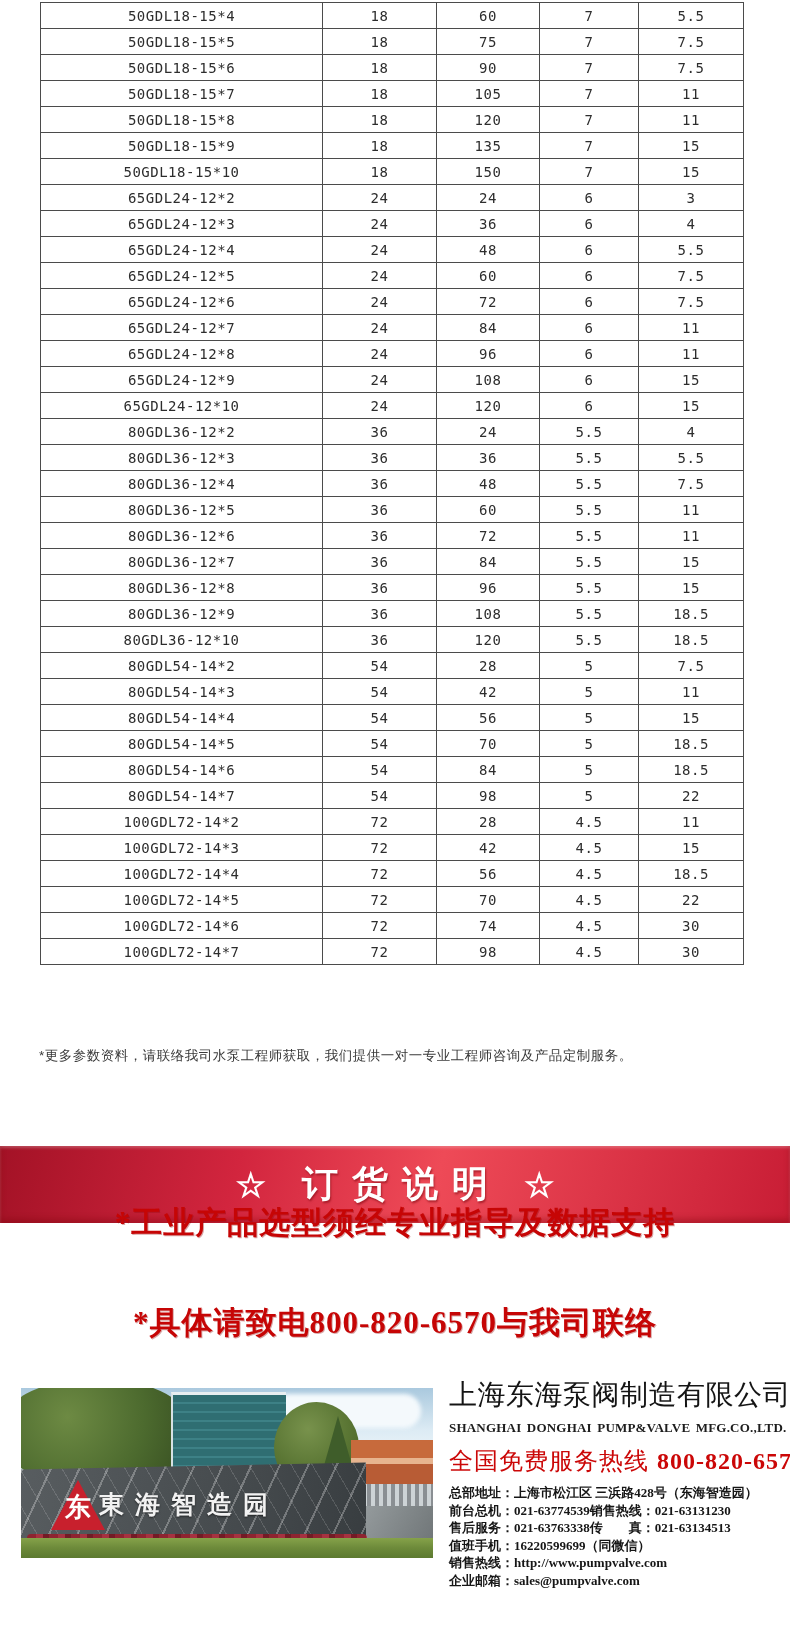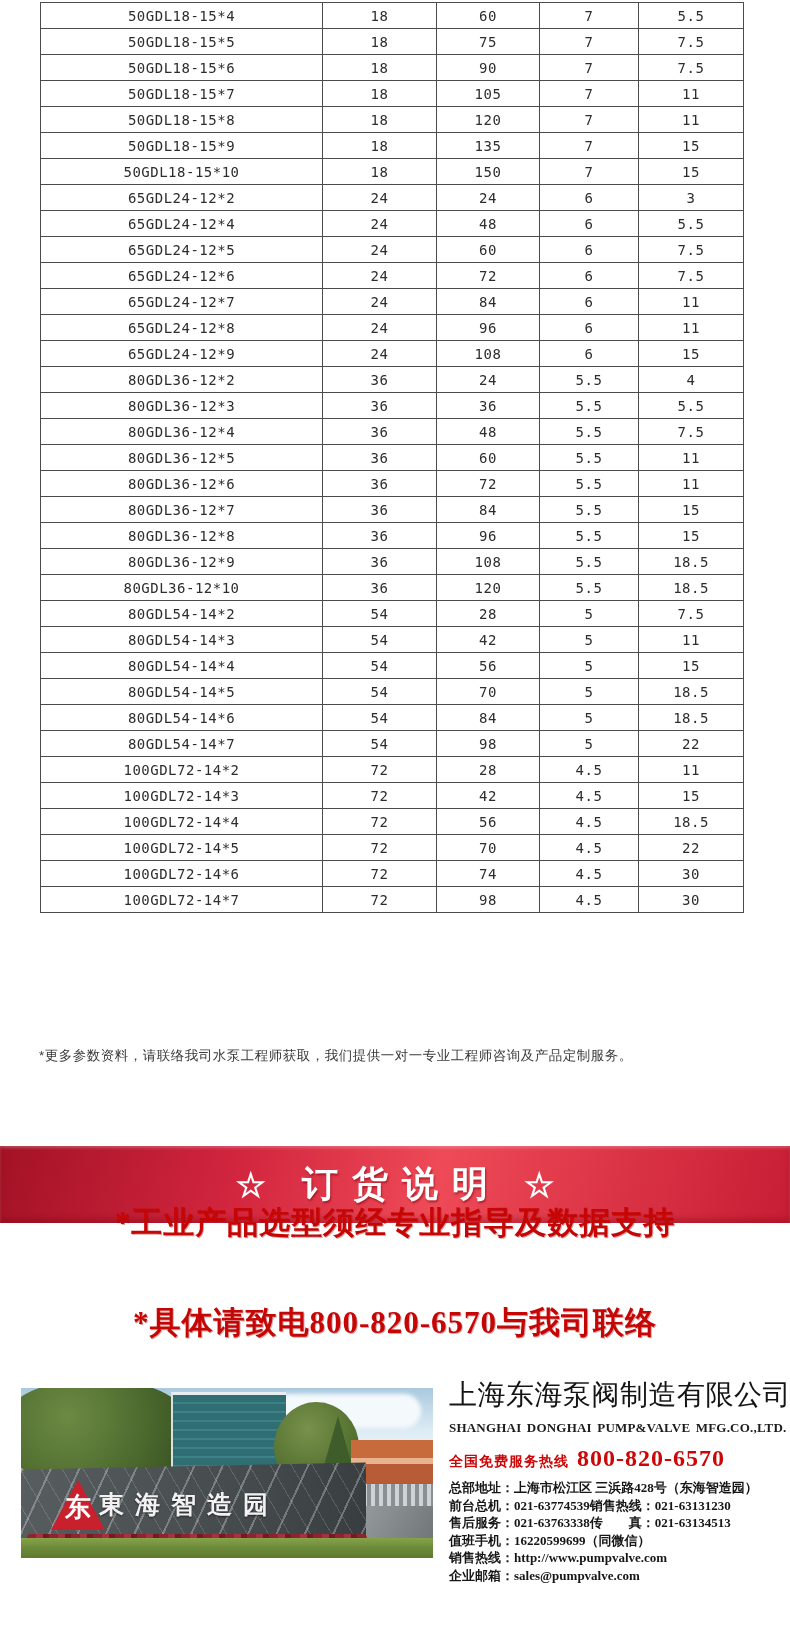--- a/index.html
+++ b/index.html
@@ -80,21 +80,21 @@
   .driveway     { position:absolute; left:330px; top:118px; width:82px; height:40px;
                   background:linear-gradient(120deg,#9aa0a2,#6f7577); }
 
   .company-block { position:absolute; left:449px; top:1376px; width:316px; }
   .company-name-cn { font-size:28px; font-weight:400; color:#141414; letter-spacing:0.5px;
                      white-space:nowrap; }
   .company-name-en { margin-top:6px; font-family:"Liberation Serif", serif; font-weight:700;
                      font-size:13px; color:#1d1d1d; letter-spacing:0.2px; word-spacing:2px;
                      white-space:nowrap; }
   .hotline { margin-top:9px; white-space:nowrap; }
-  .hotline .hl-label { font-size:14px; font-weight:700; color:#cb0707; letter-spacing:1px; }
+  .hotline .hl-label { font-size:24px; font-weight:400; color:#cb0707; letter-spacing:1px; }
   .hotline .hl-number { font-family:"Liberation Serif", serif; font-size:24px; font-weight:900;
                         color:#cb0707; margin-left:8px; letter-spacing:1px; }
   .contact-list { margin-top:7px; }
   .contact-line { font-family:"Liberation Serif", serif; font-size:13px; font-weight:700;
                   color:#161616; line-height:17.5px; white-space:nowrap; }
   .contact-line .pair2 { }
 </style>
 </head>
 <body>
 
@@ -164,20 +164,27 @@
   </tr>
 
   <tr>
     <td>65GDL24-12*2</td>
     <td>24</td>
     <td>24</td>
     <td>6</td>
     <td>3</td>
   </tr>
 
+  <tr>
+    <td>65GDL24-12*3</td>
+    <td>24</td>
+    <td>36</td>
+    <td>6</td>
+    <td>4</td>
+  </tr>
 
   <tr>
     <td>65GDL24-12*4</td>
     <td>24</td>
     <td>48</td>
     <td>6</td>
     <td>5.5</td>
   </tr>
 
   <tr>
@@ -213,20 +220,27 @@
   </tr>
 
   <tr>
     <td>65GDL24-12*9</td>
     <td>24</td>
     <td>108</td>
     <td>6</td>
     <td>15</td>
   </tr>
 
+  <tr>
+    <td>65GDL24-12*10</td>
+    <td>24</td>
+    <td>120</td>
+    <td>6</td>
+    <td>15</td>
+  </tr>
 
   <tr>
     <td>80GDL36-12*2</td>
     <td>36</td>
     <td>24</td>
     <td>5.5</td>
     <td>4</td>
   </tr>
 
   <tr>

